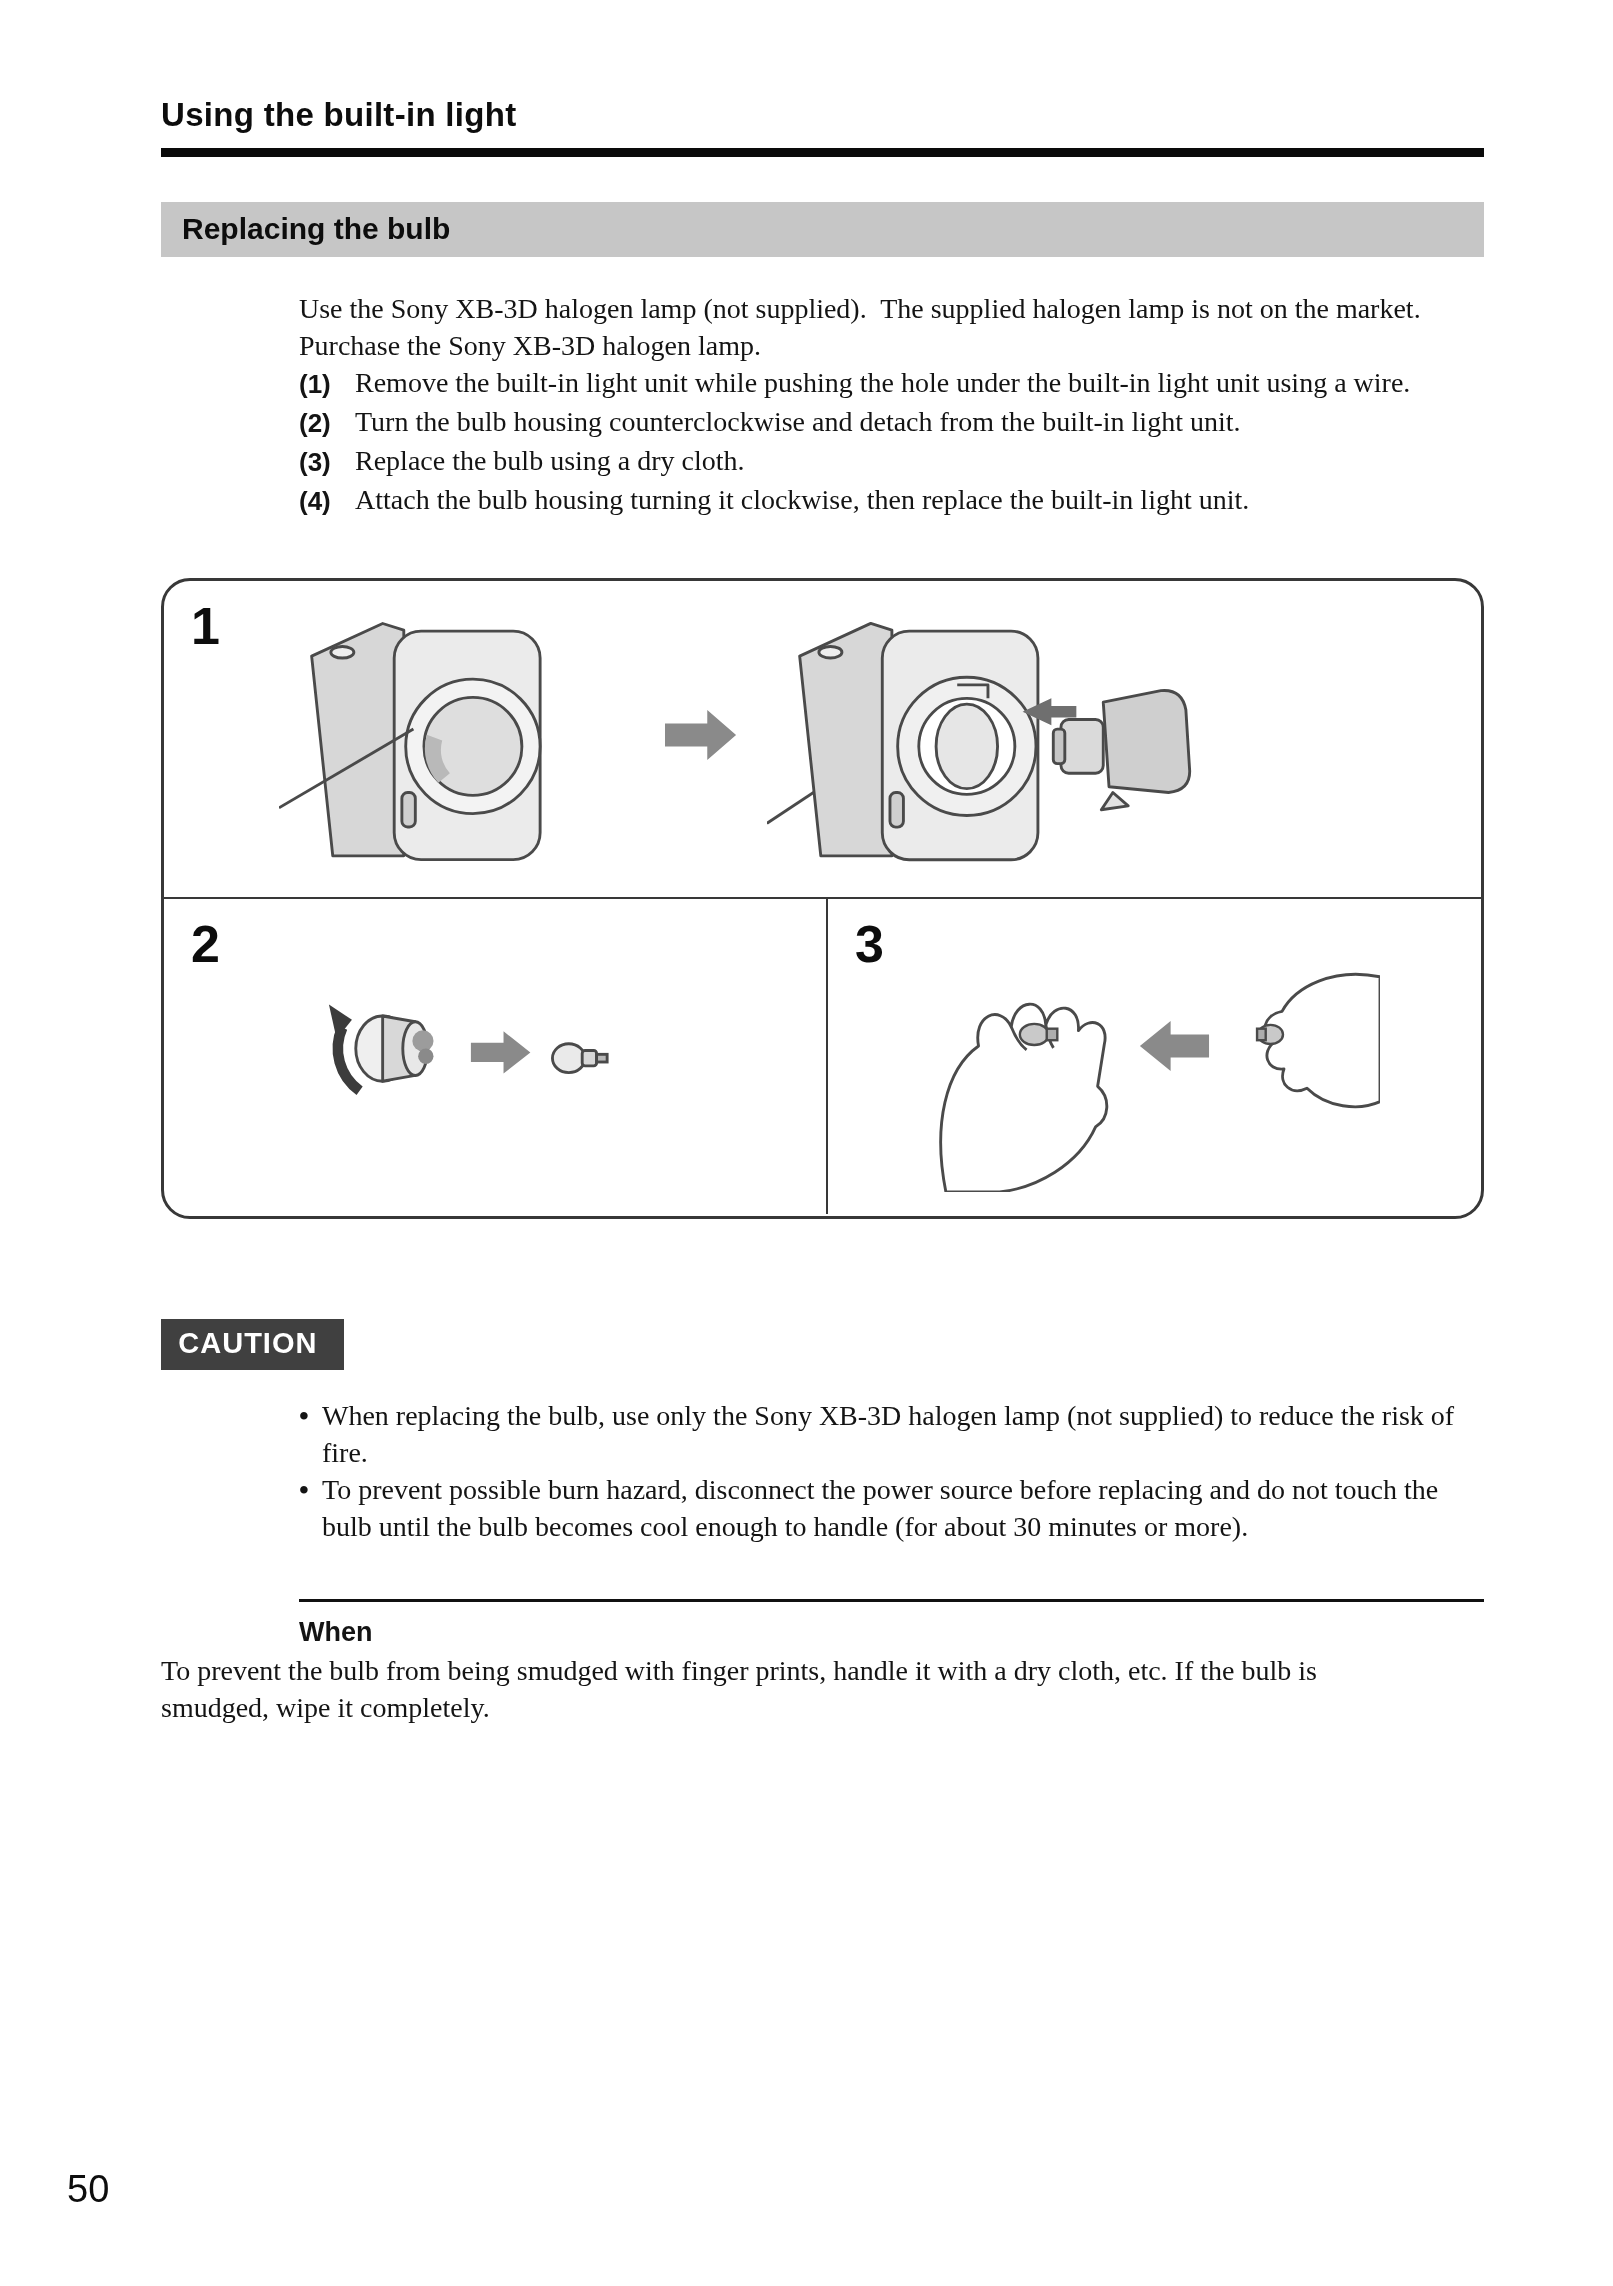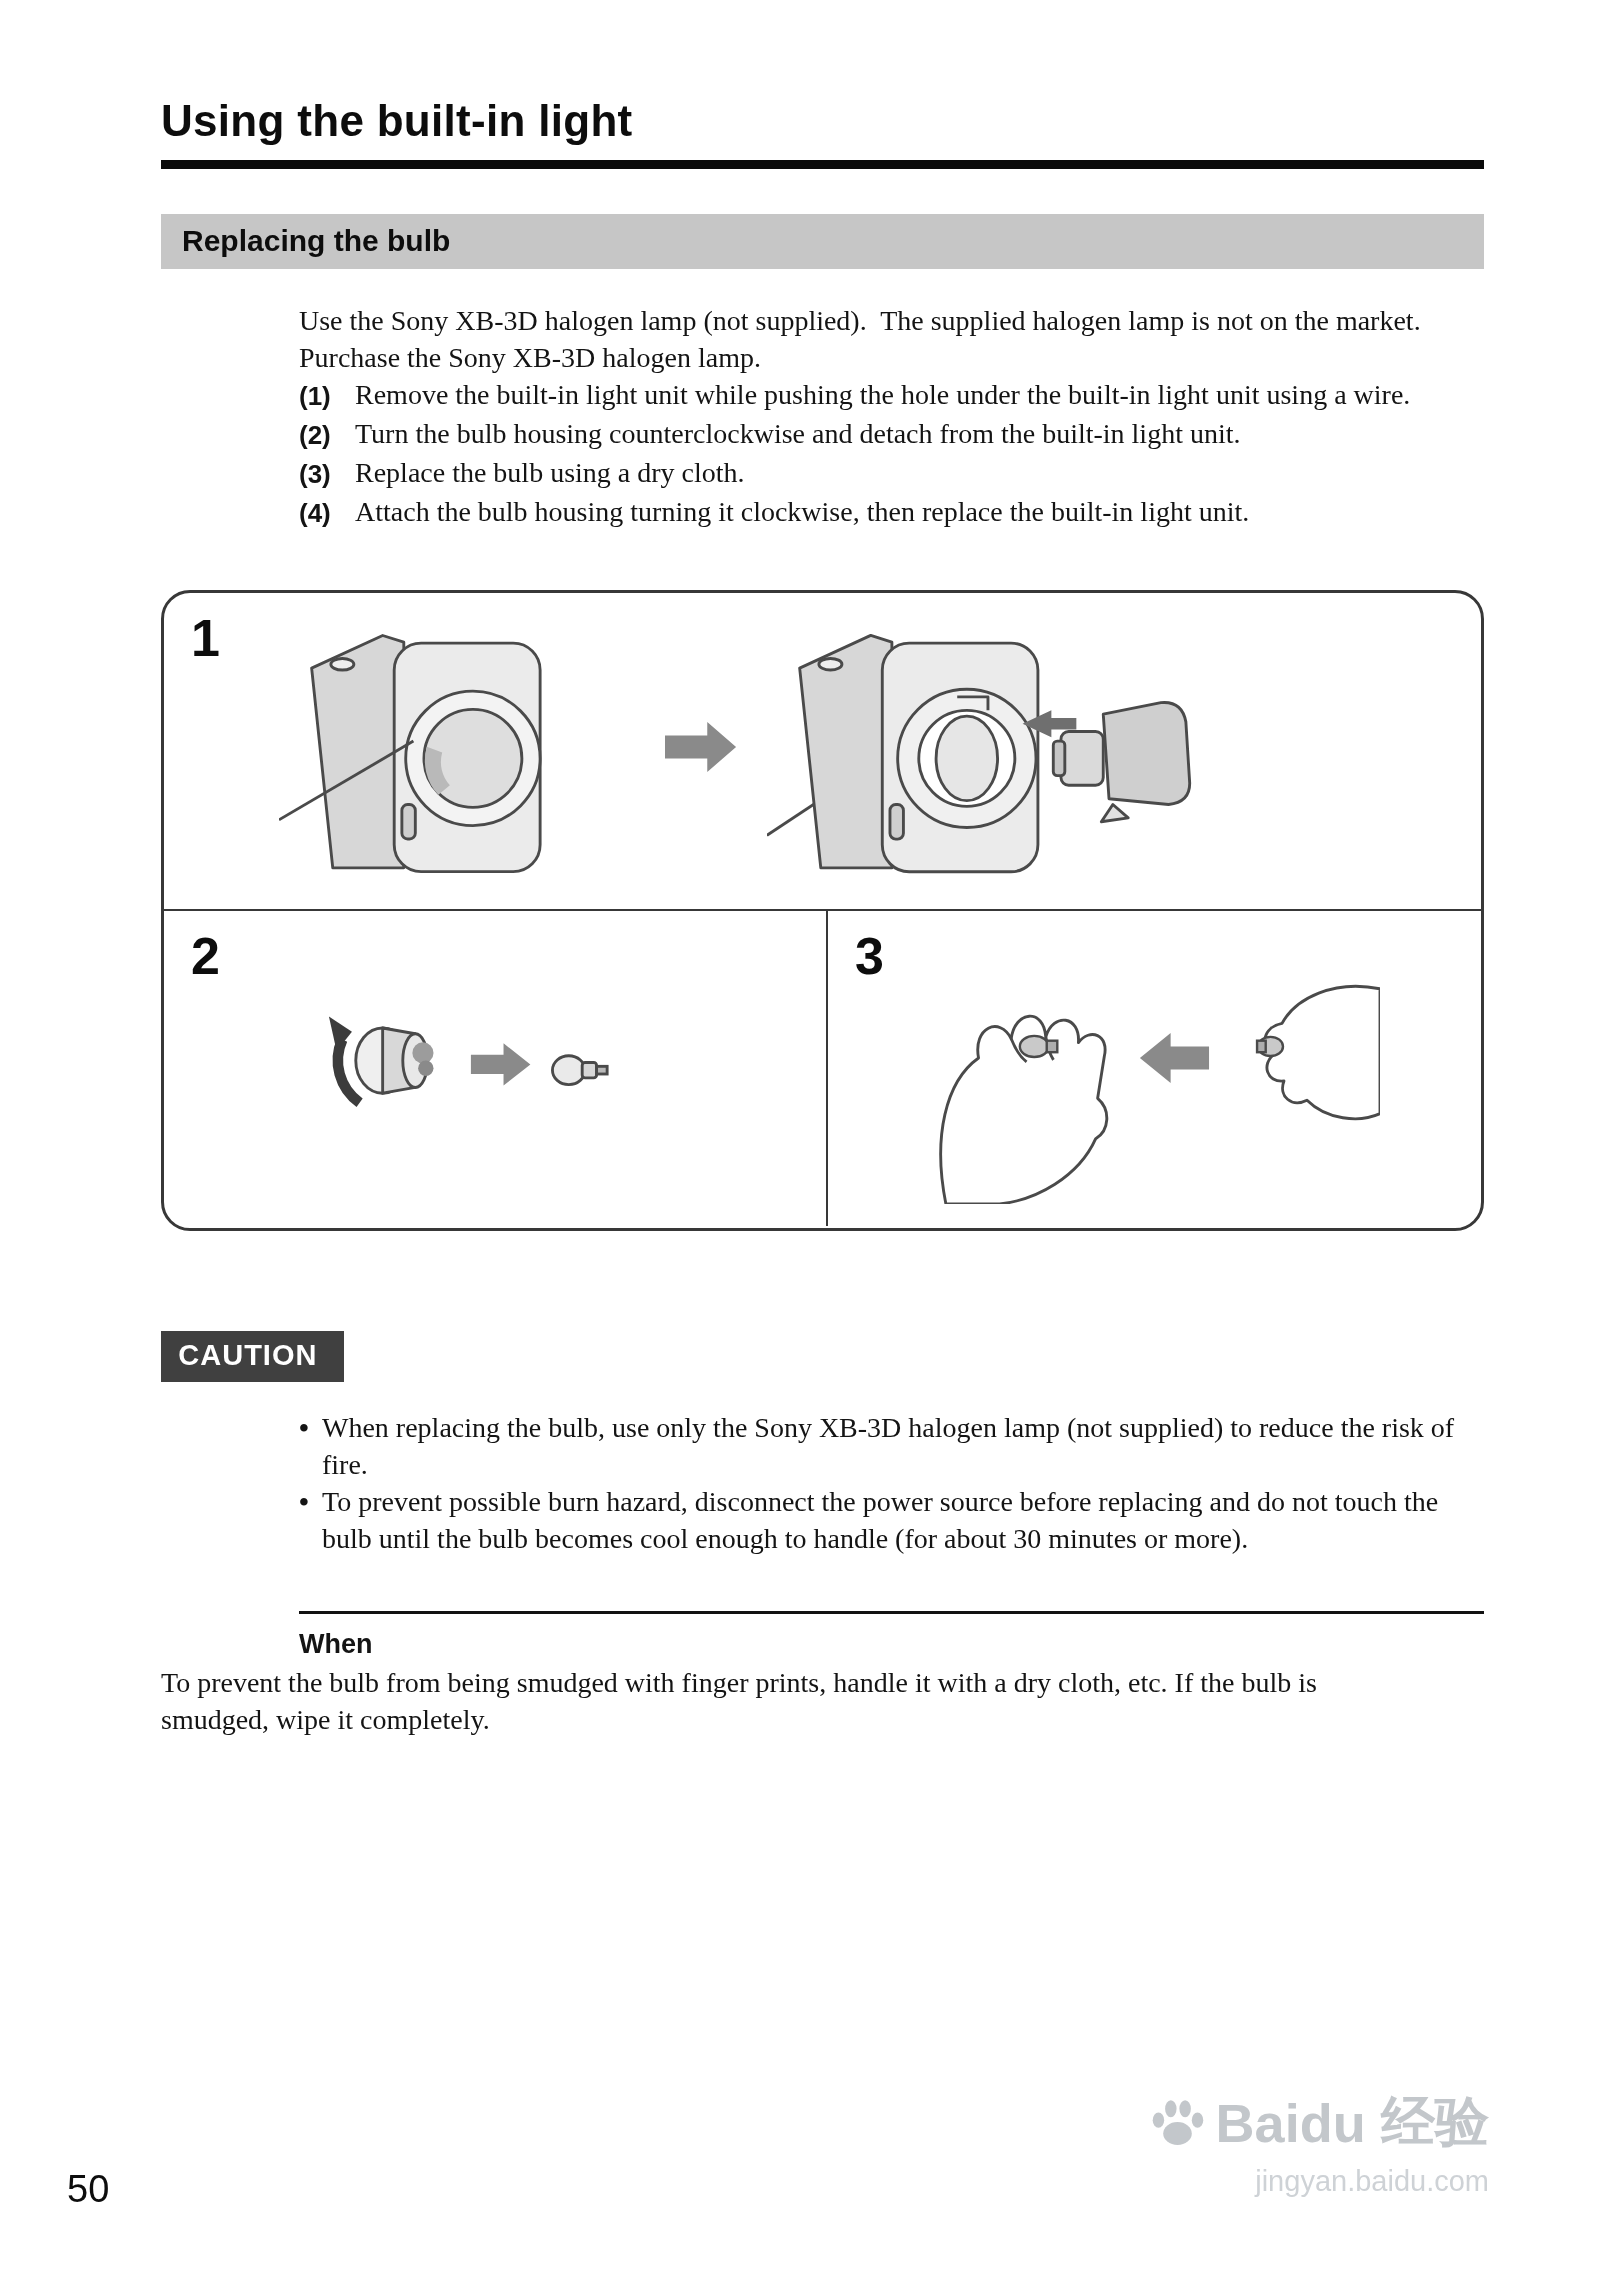--- a/index.html
+++ b/index.html
@@ -12,21 +12,21 @@
     font-family: "Liberation Serif", serif;
     color: #141414;
     overflow: hidden;
   }
   .content { padding: 96px 130px 0 161px; }
 
   .section-title {
     margin: 0;
     font-family: "Liberation Sans", sans-serif;
     font-weight: bold;
-    font-size: 44px;
+    font-size: 33px;
     letter-spacing: 0.3px;
     color: #0d0d0d;
   }
   .title-rule { height: 8.6px; background: #0a0a0a; margin-top: 14.4px; }
 
   .subsection-bar {
     margin-top: 45px;
     background: #c6c6c6;
     height: 55px;
     display: flex;
@@ -279,28 +279,14 @@
     </div>
 
     <div class="note-rule body-indent"></div>
     <div class="note-label body-indent">When</div>
     <p class="body-text note-text body-indent">To prevent the bulb from being smudged with finger prints, handle it with a dry cloth, etc. If the bulb is smudged, wipe it completely.</p>
 
   </div>
 
   <div class="page-number">50</div>
 
-  <div class="watermark">
-    <div class="wm-main">
-      <svg width="61" height="52" viewBox="0 0 64 54">
-        <ellipse cx="32" cy="38" rx="15" ry="12" fill="#c3c7cb"></ellipse>
-        <ellipse cx="12" cy="24" rx="6" ry="8" fill="#c3c7cb"></ellipse>
-        <ellipse cx="25" cy="12" rx="6" ry="9" fill="#c3c7cb"></ellipse>
-        <ellipse cx="40" cy="12" rx="6" ry="9" fill="#c3c7cb"></ellipse>
-        <ellipse cx="53" cy="24" rx="6" ry="8" fill="#c3c7cb"></ellipse>
-      </svg>
-      <span>Baidu</span>
-      <span class="wm-cn">经验</span>
-    </div>
-    <div class="wm-sub">jingyan.baidu.com</div>
-  </div>
 </div>
 
 
 </body></html>

